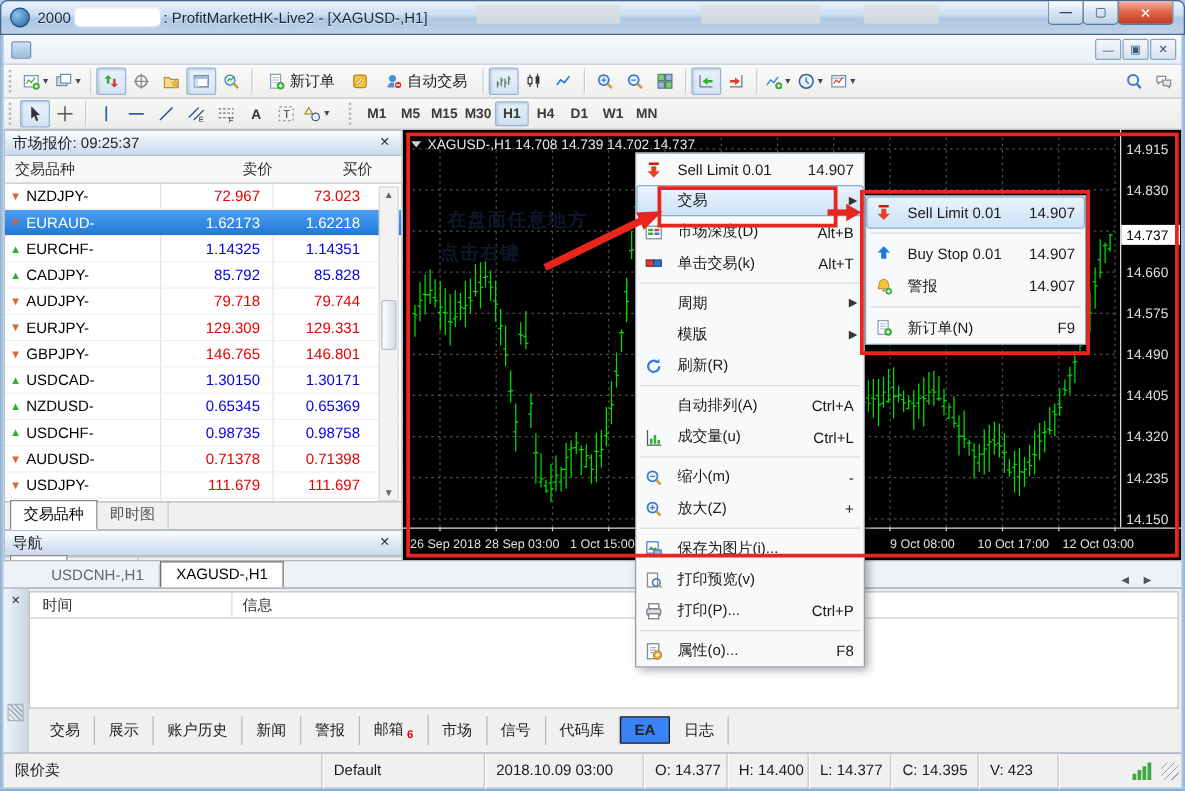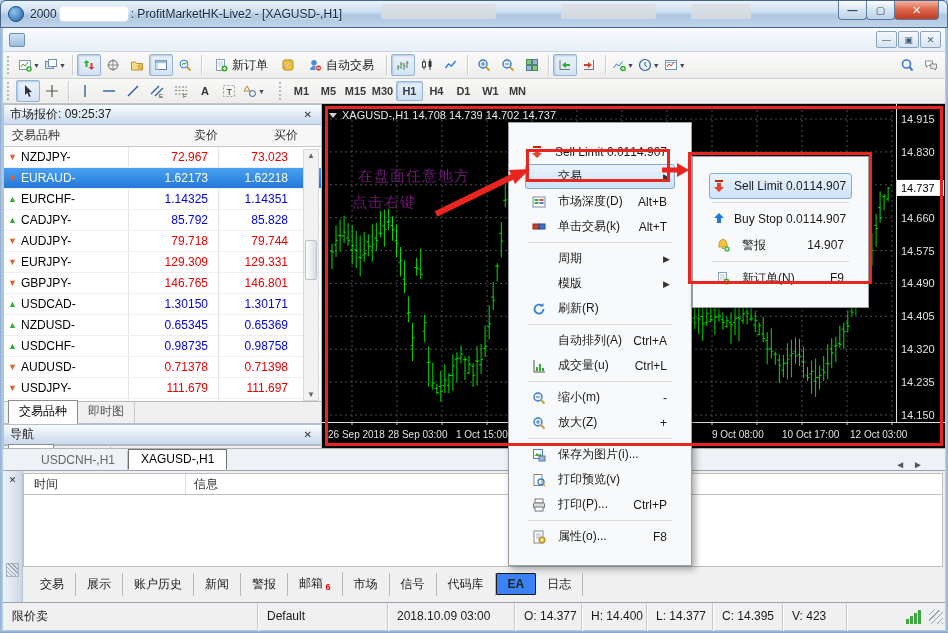--- a/index.html
+++ b/index.html
@@ -92,35 +92,35 @@
 #statusbar{position:absolute;left:3px;top:602px;width:942px;height:28px;background:#f0f0f0;border-top:1px solid #9aa4b0;display:flex;align-items:center;z-index:2}
 .sseg{height:28px;line-height:27px;padding:0 9px;border-right:1px solid #c8c8c8;box-shadow:1px 0 0 #fff;white-space:nowrap;overflow:hidden}
 .sseg:nth-child(1){width:255px}.sseg:nth-child(2){width:130px}.sseg:nth-child(3){width:127px}
 .sseg:nth-child(4){width:67px}.sseg:nth-child(5){width:65px}.sseg:nth-child(6){width:66px}
 .sseg:nth-child(7){width:70px}.sseg:nth-child(8){width:64px}
 #sfill{flex:1}
 #sbars{display:flex;align-items:flex-end;gap:1px;height:14px;margin-right:8px}
 #sbars i{display:block;width:3px;background:#3fa73f}
 #sgrip{width:14px;height:14px;margin-right:2px;background:repeating-linear-gradient(135deg,transparent 0 3px,#9aa4b0 3px 4px)}
 
-.menu{position:absolute;background:#f7f9fb;border:1px solid #979ea8;box-shadow:3px 3px 7px rgba(0,0,0,.35);padding:16px;font-size:12px}
+.menu{position:absolute;background:#f7f9fb;border:1px solid #979ea8;box-shadow:3px 3px 7px rgba(0,0,0,.35);padding:0;font-size:12px}
 #ctxmenu{left:508px;top:122px;width:184px;z-index:30}
 #trademenu{left:692px;top:156px;width:177px;z-index:31}
 .mi{height:25px;display:flex;align-items:center;border:1px solid transparent;border-radius:3px;position:relative}
 #trademenu .mi{height:26px}
 .mi .ic{width:24px;height:19px;display:flex;align-items:center;justify-content:center;margin-left:1px;border:1px solid transparent;border-radius:2px}
 .mi .ic.chk{border-color:#7da7d8;background:#dcebfb}
 .mi .lb{flex:1;padding-left:7px;white-space:nowrap}
 .mi .rt{padding-right:7px;color:#1a1a1a}
 .mi .sub{width:11px;color:#333;font-size:9px}
 .mi.hl{background:linear-gradient(#eaf3fd,#cde2f8);border-color:#84abdb}
 .msep{height:1px;background:#dadada;margin:3px 3px 3px 3px}
 
 .redbox{position:absolute;border:3px solid #e8251f;pointer-events:none;z-index:40}
-#annot1,#annot2{position:absolute;color:#701a75;font-size:15px;font-weight:normal;z-index:41;letter-spacing:1px}
+#annot1,#annot2{position:absolute;color:#0f172a;font-size:15px;font-weight:bold;z-index:41;letter-spacing:1px}
 #annot1{left:358px;top:167px}
 #annot2{left:352px;top:193px}
 #arrowsvg{position:absolute;left:0;top:0;width:948px;height:633px;pointer-events:none;z-index:41}
 </style>
 </head>
 <body>
 
 <div id="titlebar">
   <span class="appico"></span>
   <span class="ttext">

